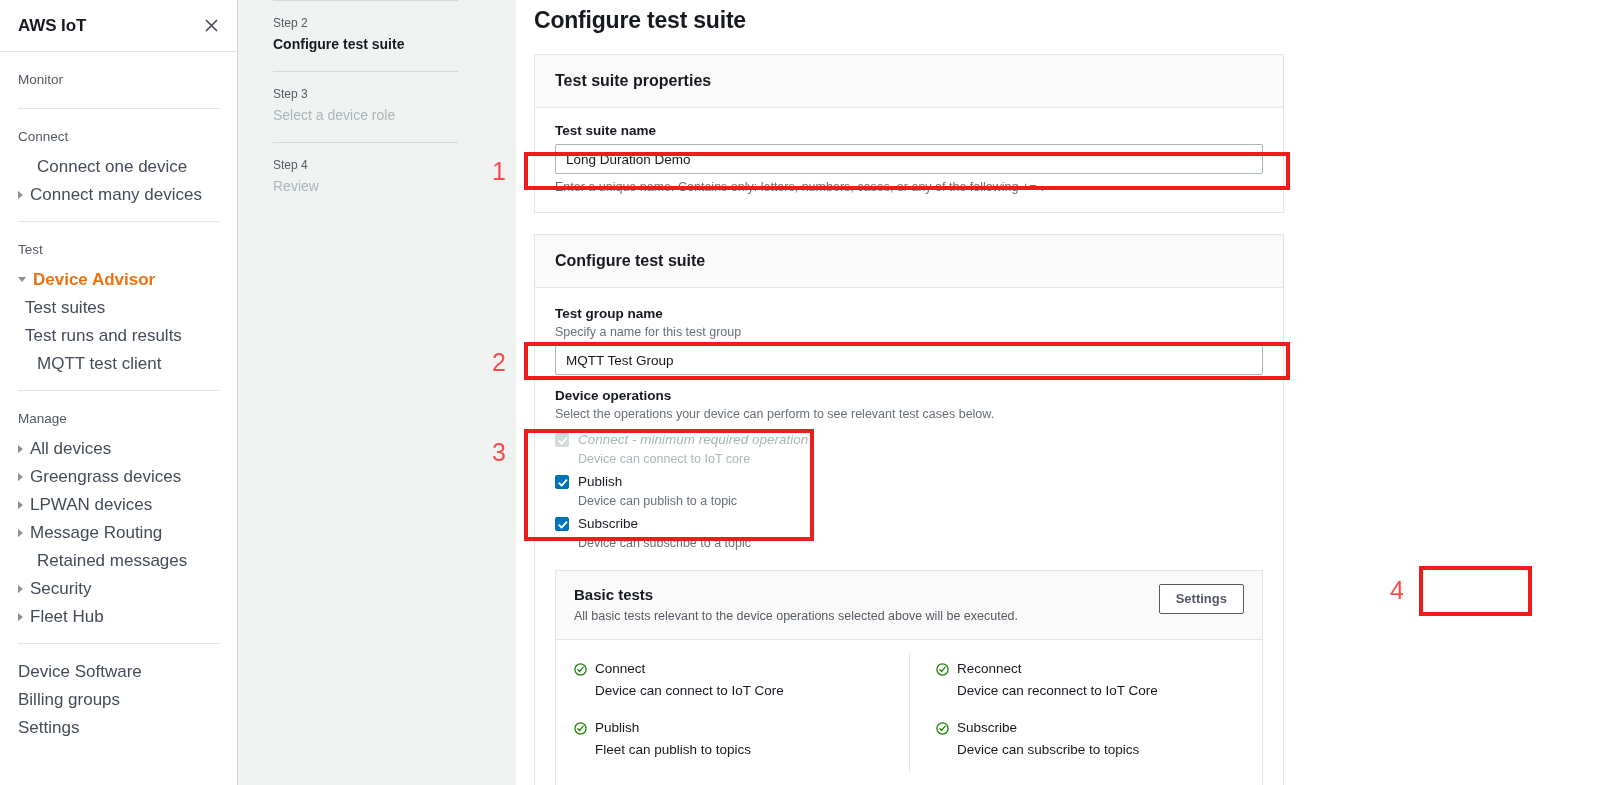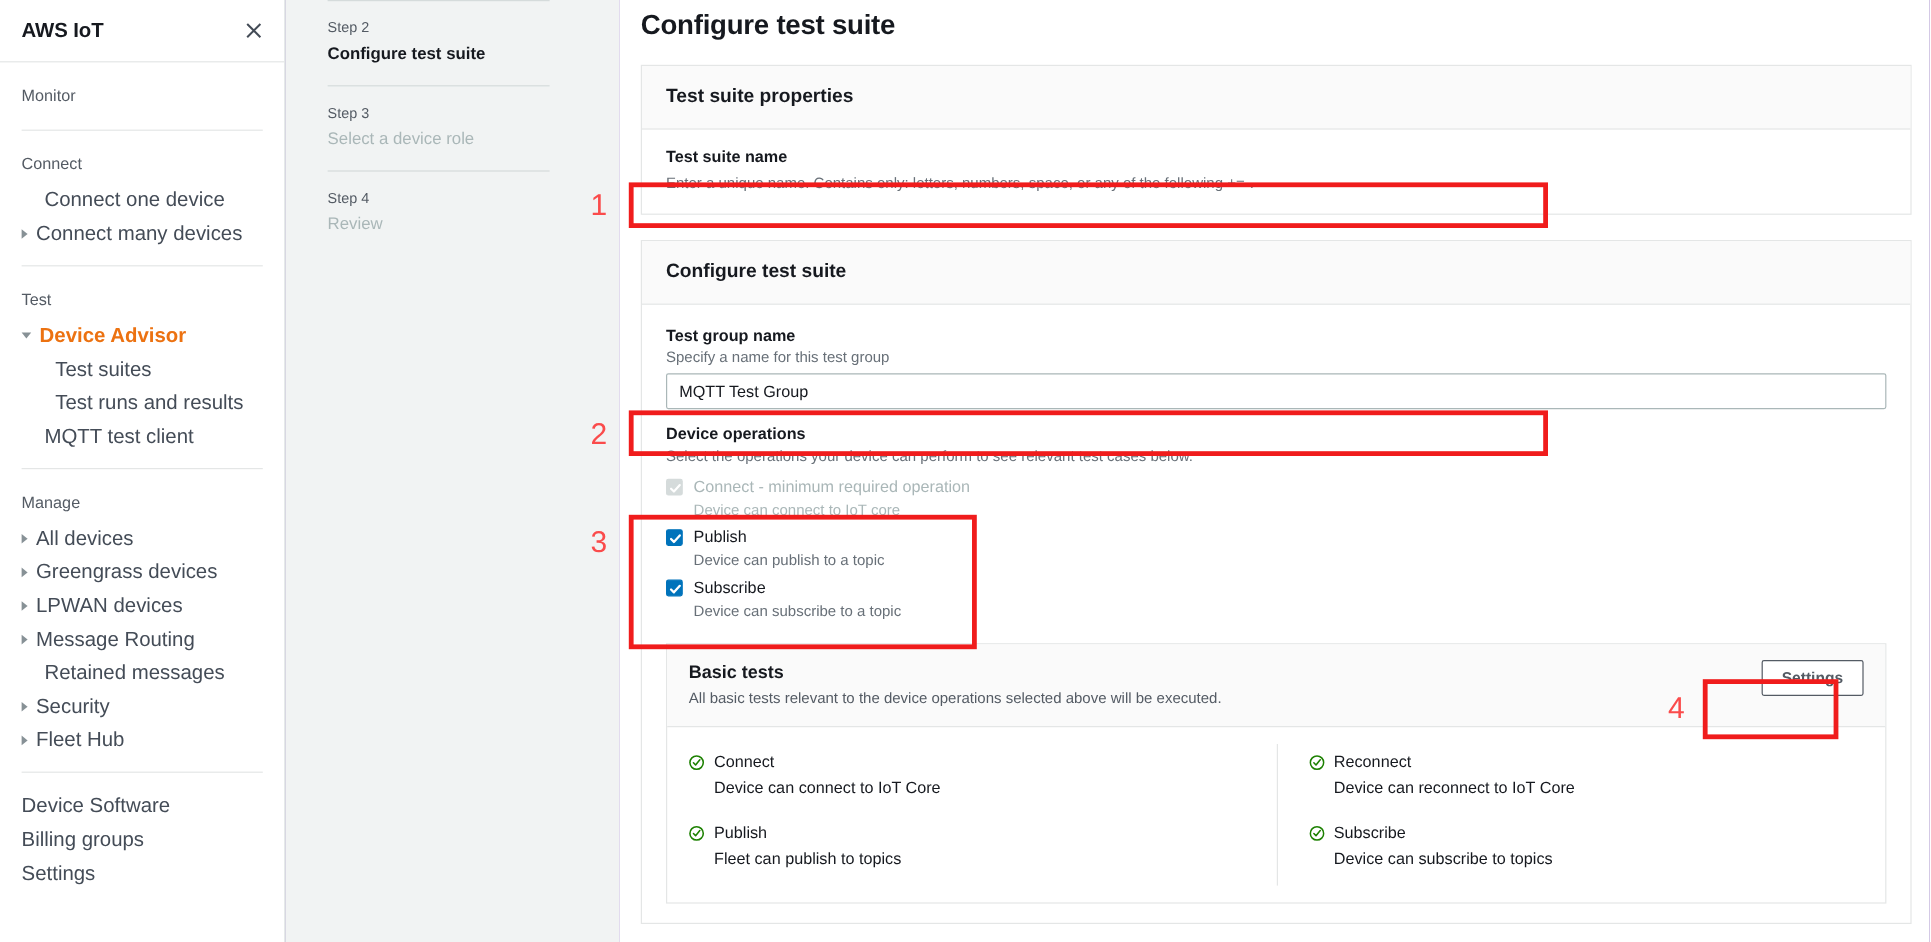--- a/index.html
+++ b/index.html
@@ -5,23 +5,23 @@
   * { box-sizing: border-box; }
   html, body {
     margin: 0; padding: 0;
     width: 1609px; height: 785px;
     background: #ffffff;
     font-family: "Liberation Sans", sans-serif;
     overflow: hidden;
   }
   #root {
     position: relative;
-    width: 1608px; height: 785px;
+    width: 1299px; height: 785px;
     display: flex;
-    background: #4c1d95;
+    background: #fef9c3;
   }
 
   
   .sidebar {
     width: 238px;
     height: 785px;
     background: #ffffff;
     border-right: 1px solid #d5dbdb;
     flex: 0 0 238px;
     position: relative;
@@ -61,21 +61,21 @@
     display: flex;
     align-items: center;
     font-size: 17px;
     color: #444c57;
     line-height: 18px;
     padding: 5px 18px 5px 18px;
     cursor: pointer;
     white-space: nowrap;
   }
   .sb-link.indent1 { padding-left: 37px; }
-  .sb-link.indent2 { padding-left: 46px; text-align: right; }
+  .sb-link.indent2 { padding-left: 25px; text-align: right; }
   .sb-link.active { color: #ec7211; font-weight: bold; }
   .caret {
     width: 0; height: 0;
     border-left: 5.5px solid #879196;
     border-top: 4.5px solid transparent;
     border-bottom: 4.5px solid transparent;
     margin-right: 7px;
     flex: 0 0 auto;
   }
   .caret.down {
@@ -199,21 +199,21 @@
     margin-top: 3px;
     margin-right: 9px;
     position: relative;
     background: #0073bb;
     border: 1px solid #0073bb;
     cursor: pointer;
   }
   .cb.disabled { background: #d5dbdb; border-color: #d5dbdb; cursor: default; }
   .cb svg { position: absolute; left: 1px; top: 1px; }
   .op-label { font-size: 13.5px; color: #16191f; line-height: 20px; }
-  .op-label.muted { color: #aab7b8; }
+  .op-label.muted { color: #aab7b8; font-style: italic; }
   .op-desc {
     font-size: 12.5px;
     color: #687078;
     line-height: 18px;
     padding-left: 23px;
     padding-bottom: 4px;
   }
   .op-desc.muted { color: #aab7b8; }
 
   
@@ -422,21 +422,22 @@
 
   <div class="main">
     <div class="page-title">Configure test suite</div>
 
     <div class="panel" style="margin-top:19px;">
       <div class="panel-header">
         <h2>Test suite properties</h2>
       </div>
       <div class="panel-body">
         <div class="field-label">Test suite name</div>
-        <div class="field-foot">Enter a unique name. Contains only: letters, numbers, space, or any of the following +=-.</div>
+        <input class="text-input" type="text" value="Long Duration Demo" style="">
+        <div class="field-foot">Enter a unique name. Contains only: letters, numbers, cases, or any of the following +=-.</div>
       </div>
     </div>
 
     <div class="panel" style="margin-top:21px;">
       <div class="panel-header">
         <h2>Configure test suite</h2>
       </div>
       <div class="panel-body" style="padding-top:17px;">
         <div class="field-label">Test group name</div>
         <div class="field-hint">Specify a name for this test group</div>

